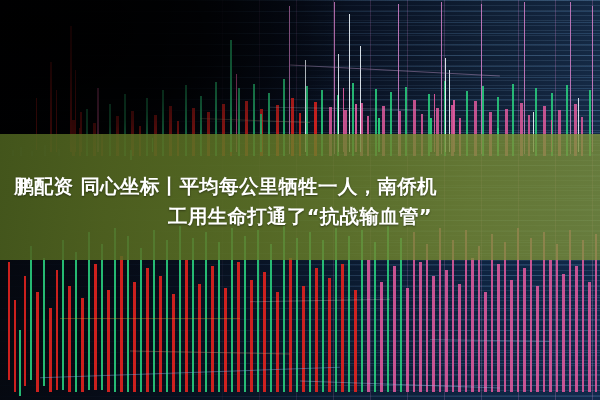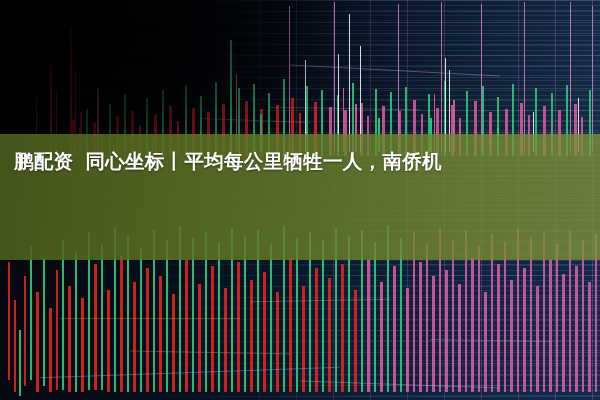--- a/index.html
+++ b/index.html
@@ -349,17 +349,18 @@
       <div style="position: absolute; left: 130px; top: 352px; width: 160px; height: 1px; background: rgba(190, 140, 110, 0.4); transform: rotate(1deg);"></div>
       <div style="position: absolute; left: 250px; top: 300px; width: 140px; height: 1px; background: rgba(200, 200, 210, 0.28); transform: rotate(-1deg);"></div>
       <div style="position: absolute; left: 430px; top: 340px; width: 120px; height: 1px; background: rgba(160, 190, 220, 0.3); transform: rotate(1deg);"></div>
       <div style="position: absolute; left: 60px; top: 318px; width: 180px; height: 1px; background: rgba(200, 160, 60, 0.35); transform: rotate(0deg);"></div>
     </div>
 
   <div class="layer bg-darkleft"></div>
 
   <div class="band" id="headline-band" style="top: 134px; height: 126px;"></div>
 
-  <div class="title-wrap" id="title-wrap" style="top: 148px; font-family: Liberation Mono, monospace;">
+  <div class="title-wrap" id="title-wrap" style="top: 172px;">
     <span class="title-line l1">鹏配资 同心坐标丨平均每公里牺牲一人，南侨机</span>
+    <span class="title-line l2">工用生命打通了“抗战输血管”</span>
   </div>
 
 </div>
 
 </body></html>

